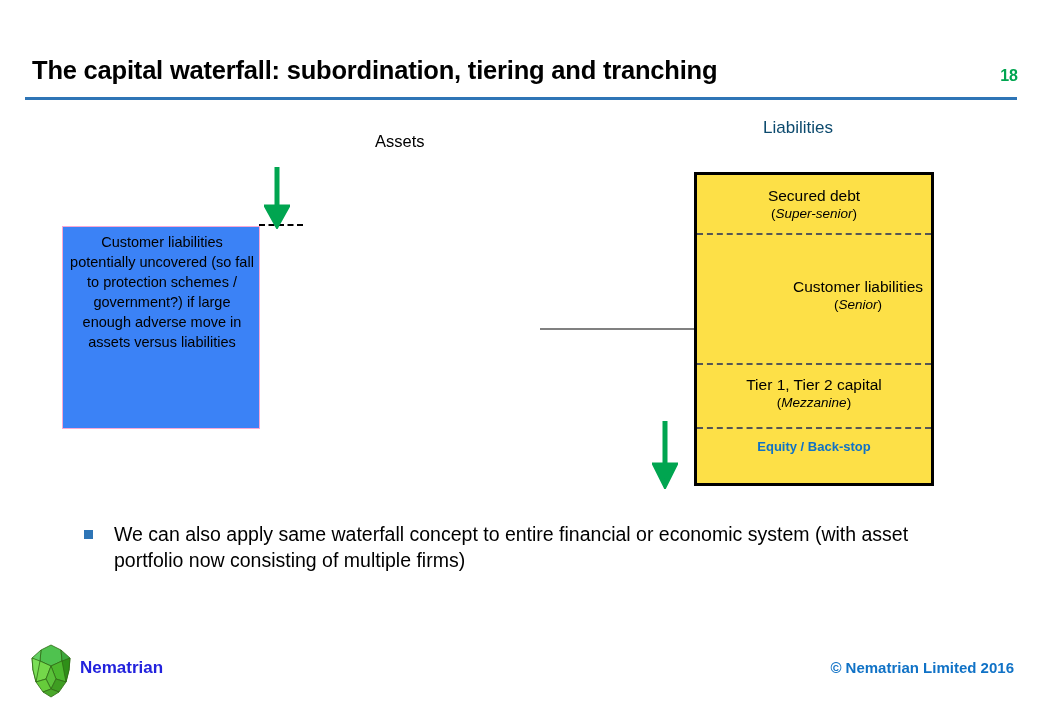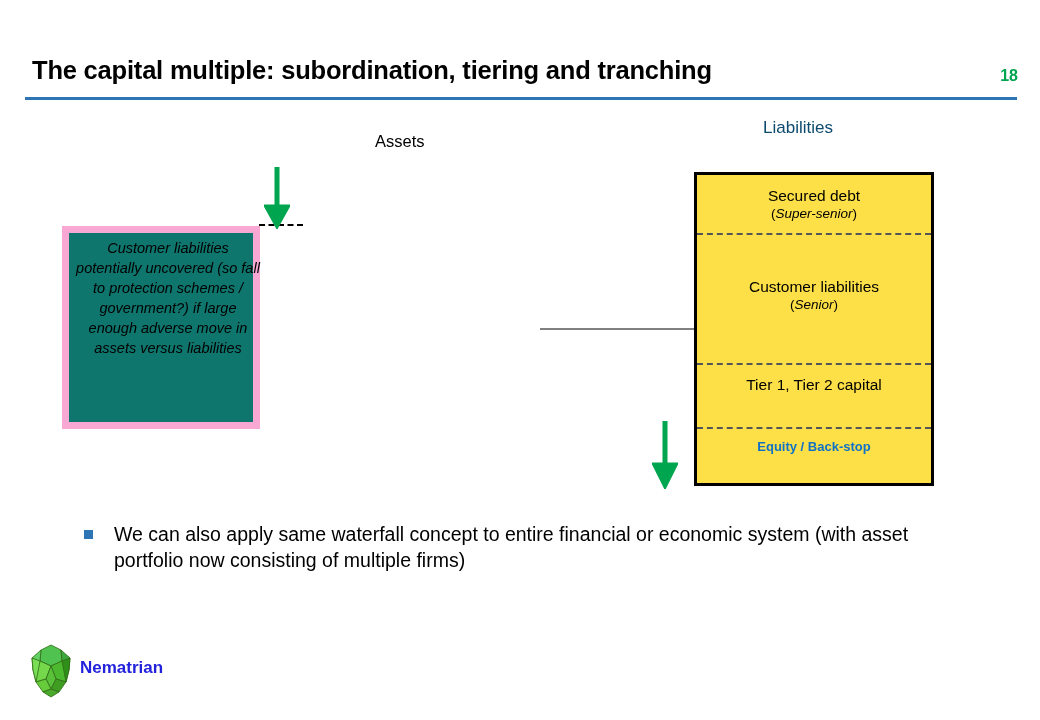--- a/index.html
+++ b/index.html
@@ -133,41 +133,40 @@
     line-height: 19px;
   }
   .tranche .tranche-rank {
     display: block;
     font-size: 13.5px;
     line-height: 18px;
   }
   .tranche .tranche-rank i { font-style: italic; }
 
   #tranche-secured { top: 11px; }
-  #tranche-customer { top: 102px; }
+  #tranche-customer { top: 102px; margin-left: 44px; }
   #tranche-tier { top: 200px; }
   #tranche-equity {
     top: 264px;
     font-size: 13px;
     font-weight: bold;
     color: #1072c6;
     text-align: center;
   }
 
   
   #callout-box {
     position: absolute;
     left: 62px;
     top: 226px;
     width: 198px;
     height: 203px;
-    border: 7px solid #f9a8d4;
+    border: 1px solid #f9a8d4;
     box-sizing: border-box;
-    background: #0f766e;
-    font-style: italic;
+    background: #3b82f6;
   }
   #callout-text {
     position: absolute;
     left: 5px;
     top: 5px;
     width: 188px;
     text-align: center;
     font-size: 14.5px;
     line-height: 20px;
     color: #000000;
@@ -238,21 +237,21 @@
     font-weight: bold;
     color: #1072c6;
     white-space: nowrap;
   }
 </style>
 </head>
 <body>
 
 <div id="slide">
 
-  <div id="title">The capital multiple: subordination, tiering and tranching</div>
+  <div id="title">The capital waterfall: subordination, tiering and tranching</div>
   <div id="page-number">18</div>
   <div id="title-rule"></div>
 
   <div id="assets-label">Assets</div>
   <div id="liabilities-label">Liabilities</div>
 
   <div id="callout-box">
     <div id="callout-text">Customer liabilities potentially uncovered (so fall to protection schemes / government?) if large enough adverse move in assets versus liabilities</div>
   </div>
 
@@ -284,20 +283,21 @@
       <span class="tranche-rank">(<i>Super-senior</i>)</span>
     </div>
 
     <div class="tranche" id="tranche-customer">
       <span class="tranche-name">Customer liabilities</span>
       <span class="tranche-rank">(<i>Senior</i>)</span>
     </div>
 
     <div class="tranche" id="tranche-tier">
       <span class="tranche-name">Tier 1, Tier 2 capital</span>
+      <span class="tranche-rank">(<i>Mezzanine</i>)</span>
     </div>
 
     <div class="tranche" id="tranche-equity">Equity / Back-stop</div>
 
   </div>
 
   <div id="bullets">
     <div class="bullet-row">
       <span class="bullet-marker"></span>
       <span>We can also apply same waterfall concept to entire financial or economic system (with asset portfolio now consisting of multiple firms)</span>
@@ -315,14 +315,15 @@
         <polygon points="23,22 28,35 23,45 18,35" fill="#5ac13a"></polygon>
         <polygon points="38,38 31,48 23,45 28,35" fill="#3f9e22"></polygon>
         <polygon points="8,38 18,35 23,45 15,48" fill="#66cc3b"></polygon>
         <polygon points="15,48 23,45 31,48 23,53" fill="#4aa82a"></polygon>
         <polygon points="42,14 41,26 38,38 34,17" fill="#2f8f18"></polygon>
         <polygon points="4,14 5,26 8,38 12,17" fill="#7ade56"></polygon>
       </g>
     </svg>
   </div>
   <div id="logo-text">Nematrian</div>
+  <div id="copyright">© Nematrian Limited 2016</div>
 
 </div>
 
 </body></html>

